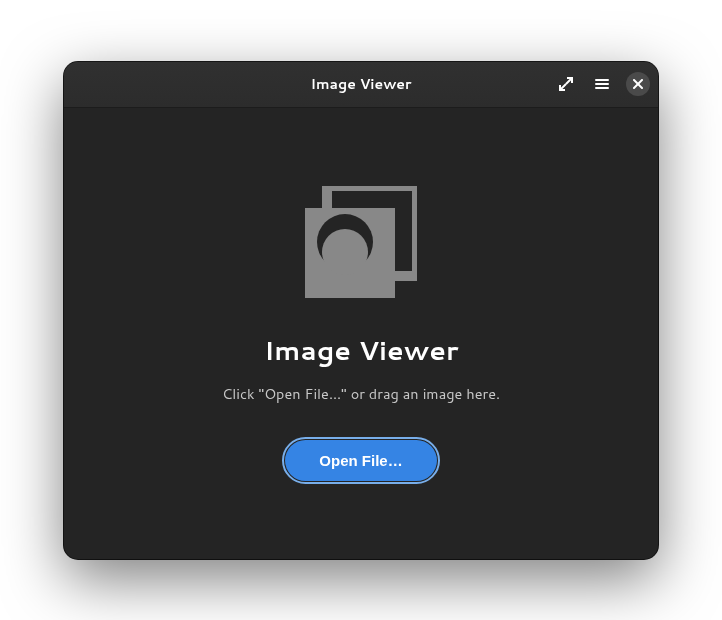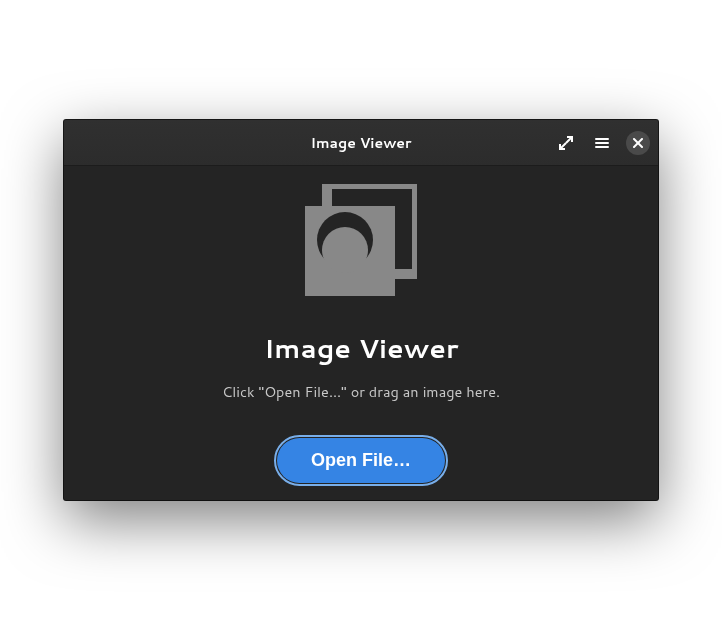--- a/index.html
+++ b/index.html
@@ -11,23 +11,23 @@
       font-family: -apple-system, BlinkMacSystemFont, "Segoe UI", Cantarell, Ubuntu, sans-serif;
       background: #ffffff;
       width: 722px;
       height: 620px;
       display: flex;
       align-items: center;
       justify-content: center;
     }
     .window {
       width: 594px;
-      height: 380px;
+      height: 497px;
       background: #242424;
-      border-radius: 2px;
+      border-radius: 14px;
       box-shadow: 0 20px 60px rgba(0,0,0,0.5), 0 0 0 1px rgba(0,0,0,0.9);
       display: flex;
       flex-direction: column;
       overflow: hidden;
     }
     .titlebar {
       height: 46px;
       background: linear-gradient(to bottom, #303030, #2c2c2c);
       border-bottom: 1px solid #1c1c1c;
       display: flex;
@@ -97,21 +97,21 @@
       font-size: 14.5px;
       font-weight: 400;
       margin-bottom: 36px;
     }
     .open-btn {
       background: #3584e4;
       color: #ffffff;
       border: none;
       padding: 12px 34px;
       border-radius: 999px;
-      font-size: 18px;
+      font-size: 15px;
       font-weight: 700;
       cursor: pointer;
       outline: 2px solid #78aeea;
       outline-offset: 1px;
     }
   </style>
 </head>
 <body>
 
 <div class="window">

